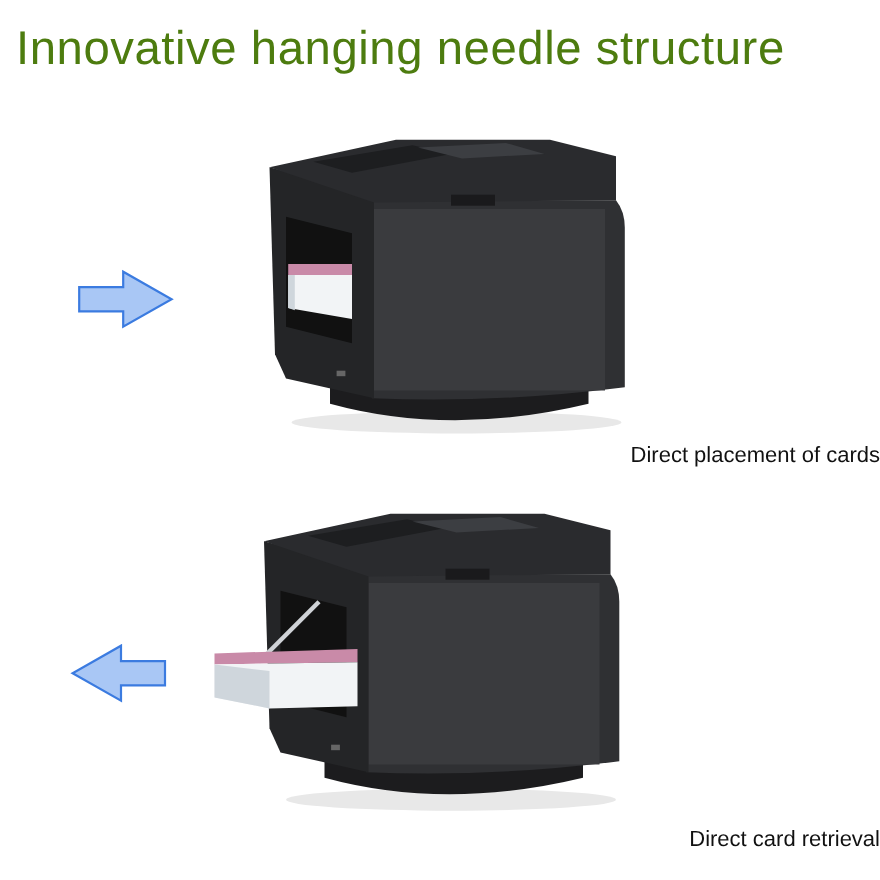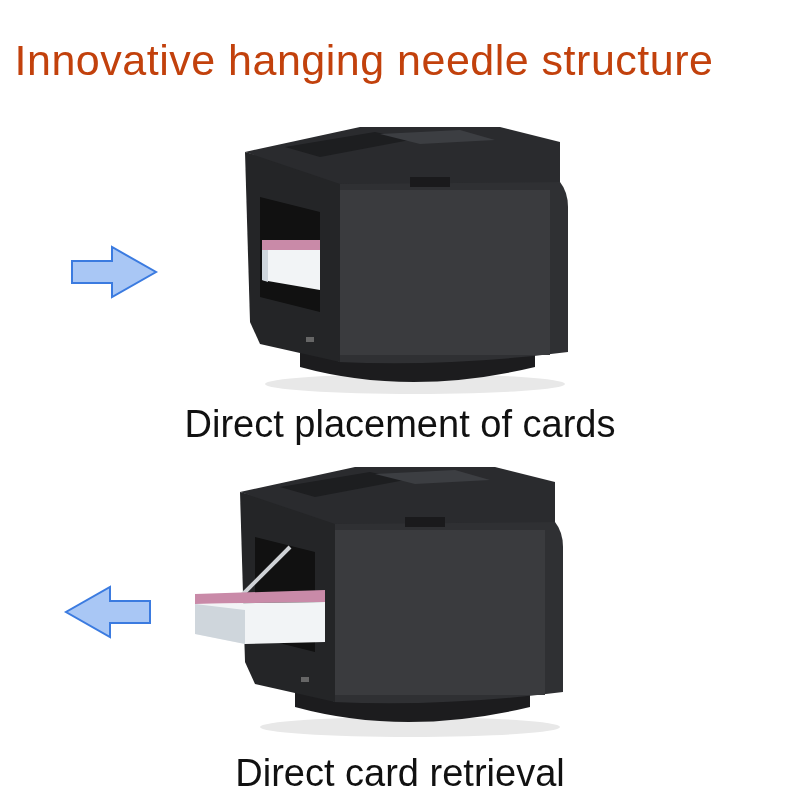--- a/index.html
+++ b/index.html
@@ -1,18 +1,18 @@
 <!DOCTYPE html>
 <html><head>
 <meta charset="utf-8">
 <style>
   html, body { margin: 0; padding: 0; background: #ffffff; }
   body { width: 800px; height: 800px; position: relative; overflow: hidden; font-family: "Liberation Sans", sans-serif; }
-  .title { position: absolute; left: 0; top: 36px; width: 728px; text-align: center; font-size: 43px; color: #c2410c; letter-spacing: 0.5px; }
-  .caption { position: absolute; left: 0; width: 800px; text-align: center; font-size: 38px; color: #111; }
+  .title { position: absolute; left: 0; top: 20px; width: 728px; text-align: center; font-size: 43px; color: #4d7c0f; letter-spacing: 0.5px; }
+  .caption { position: absolute; left: 0; width: 800px; text-align: right; font-size: 20px; color: #111; }
   .cap1 { top: 403px; }
   .cap2 { top: 752px; }
   .device { position: absolute; }
   .arrow { position: absolute; }
 </style>
 </head>
 <body>
 
 <div class="title">Innovative hanging needle structure</div>
 

